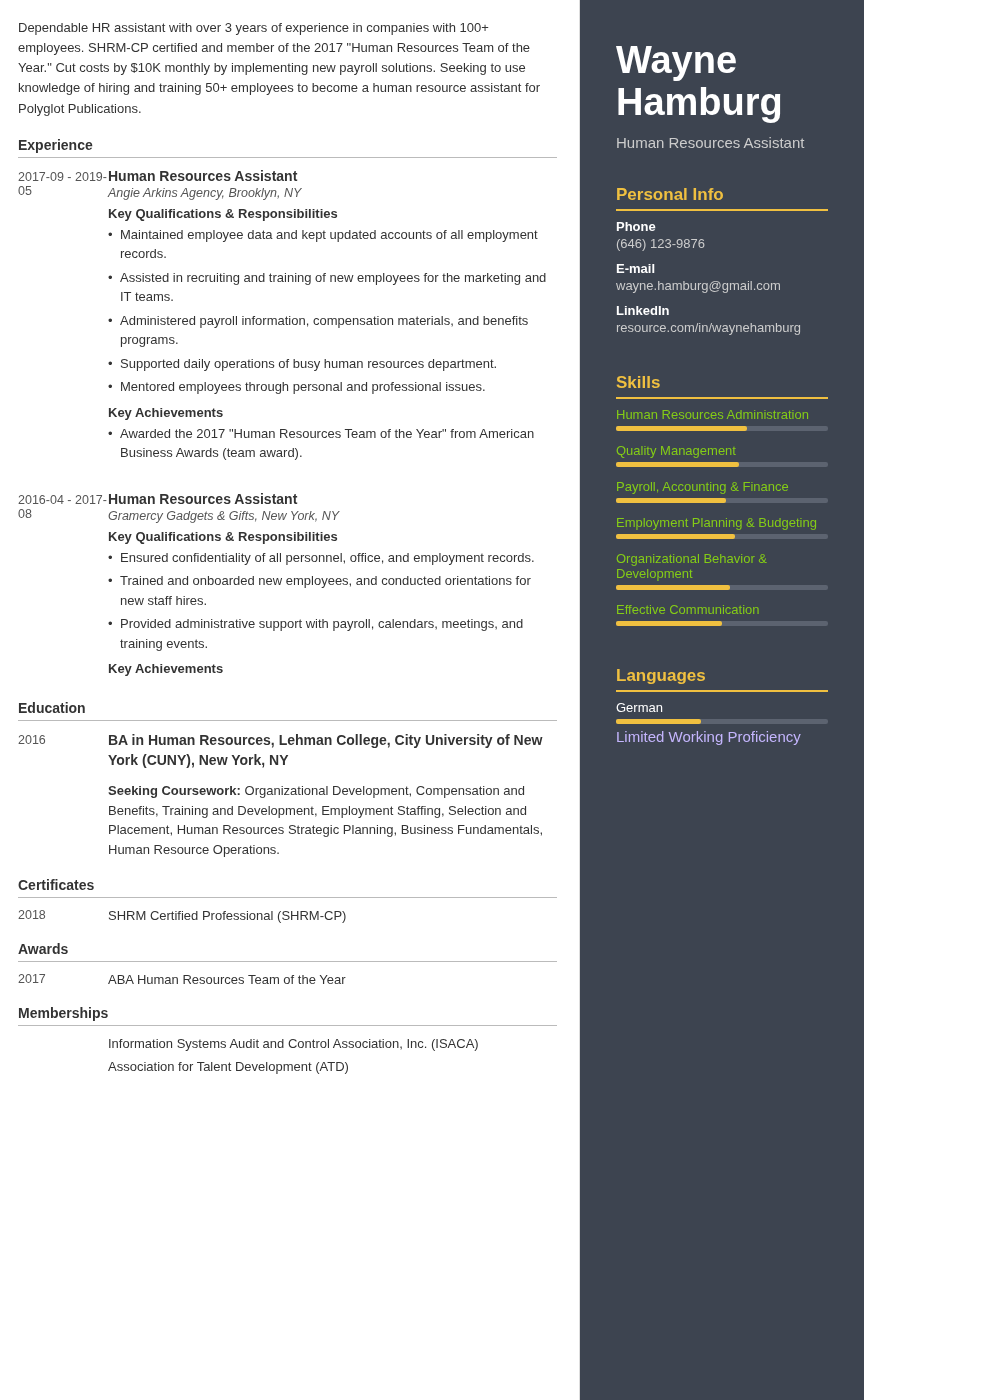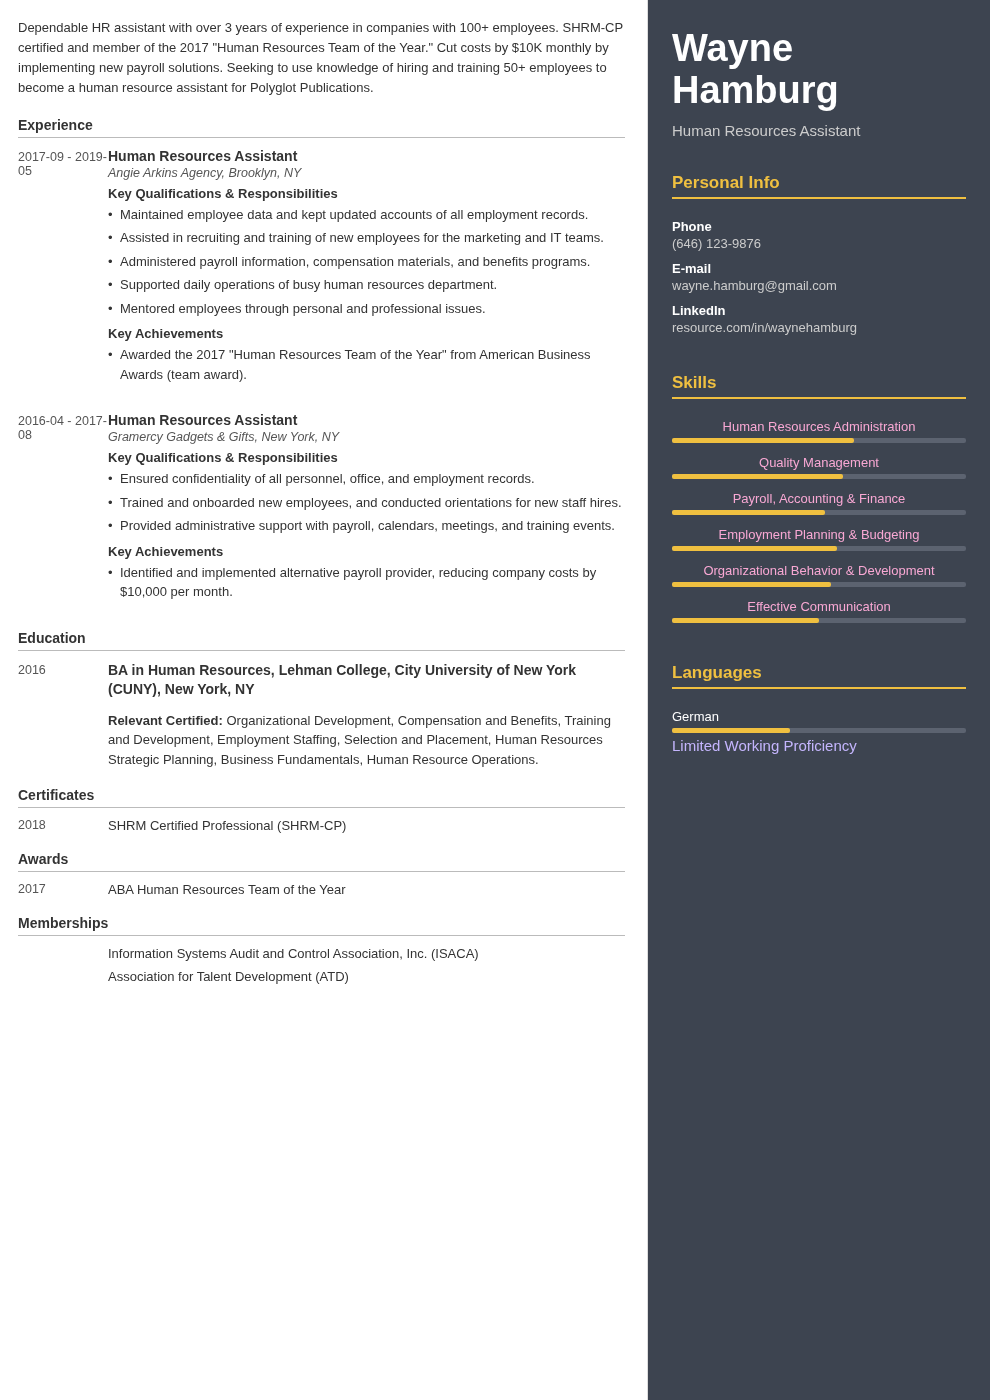--- a/index.html
+++ b/index.html
@@ -8,21 +8,21 @@
       font-size: 13px;
       color: #333;
       background: #fff;
       width: 990px;
       min-height: 1400px;
       display: flex;
     }
 
     
     .left-panel {
-      width: 648px;
+      width: 580px;
       padding: 18px 22px 30px 18px;
       border-right: 1px solid #ddd;
     }
 
     .summary-text {
       font-size: 13px;
       line-height: 1.55;
       color: #333;
       margin-bottom: 18px;
     }
@@ -149,24 +149,24 @@
       min-width: 90px;
     }
 
     .cert-text, .award-text, .membership-text {
       flex: 1;
       font-size: 13px;
     }
 
     
     .right-panel {
-      width: 342px;
+      width: 284px;
       background: #3d4450;
       color: #fff;
-      padding: 4px;
+      padding: 16px;
     }
 
     .name-block {
       background: #3d4450;
       padding: 24px 20px 18px 20px;
       border-bottom: none;
     }
 
     .name-main {
       font-size: 38px;
@@ -185,21 +185,21 @@
     .right-section {
       padding: 14px 20px;
     }
 
     .right-section-title {
       font-size: 17px;
       font-weight: bold;
       color: #f0c040;
       border-bottom: 2px solid #f0c040;
       padding-bottom: 4px;
-      margin-bottom: 20px;
+      margin-bottom: 8px;
     }
 
     .info-label {
       font-weight: bold;
       font-size: 13px;
       color: #fff;
       margin-bottom: 2px;
     }
 
     .info-value {
@@ -207,23 +207,22 @@
       color: #ccc;
       margin-bottom: 10px;
     }
 
     .skill-item {
       margin-bottom: 12px;
     }
 
     .skill-name {
       font-size: 13px;
-      color: #f9a8d4;
+      color: #84cc16;
       margin-bottom: 4px;
-      text-align: center;
     }
 
     .skill-bar-bg {
       width: 100%;
       height: 5px;
       background: #5c6370;
       border-radius: 2px;
       position: relative;
     }
 
@@ -298,37 +297,34 @@
       <div class="entry-content">
         <div class="entry-title">Human Resources Assistant</div>
         <div class="entry-company">Gramercy Gadgets &amp; Gifts, New York, NY</div>
         <div class="entry-subtitle">Key Qualifications &amp; Responsibilities</div>
         <ul class="entry-list">
               <li>Ensured confidentiality of all personnel, office, and employment records.</li>
               <li>Trained and onboarded new employees, and conducted orientations for new staff hires.</li>
               <li>Provided administrative support with payroll, calendars, meetings, and training events.</li>
             </ul>
         <div class="entry-subtitle">Key Achievements</div>
-        <ul class="entry-list">
-              <li>Identified and implemented alternative payroll provider, reducing company costs by $10,000 per month.</li>
-            </ul>
       </div>
     </div>
       </div>
   </div>
 
   <div class="section">
     <div class="section-title">Education</div>
     <div id="education-container">
         <div class="edu-entry">
       <div class="edu-year">2016</div>
       <div class="edu-content">
         <div class="edu-degree">BA in Human Resources, Lehman College, City University of New York (CUNY), New York, NY</div>
         <div class="edu-coursework">
-          <span class="coursework-label">Relevant Certified:</span> Organizational Development, Compensation and Benefits, Training and Development, Employment Staffing, Selection and Placement, Human Resources Strategic Planning, Business Fundamentals, Human Resource Operations.
+          <span class="coursework-label">Seeking Coursework:</span> Organizational Development, Compensation and Benefits, Training and Development, Employment Staffing, Selection and Placement, Human Resources Strategic Planning, Business Fundamentals, Human Resource Operations.
         </div>
       </div>
     </div>
       </div>
   </div>
 
   <div class="section">
     <div class="section-title">Certificates</div>
     <div id="certificates-container">
         <div class="cert-entry">

